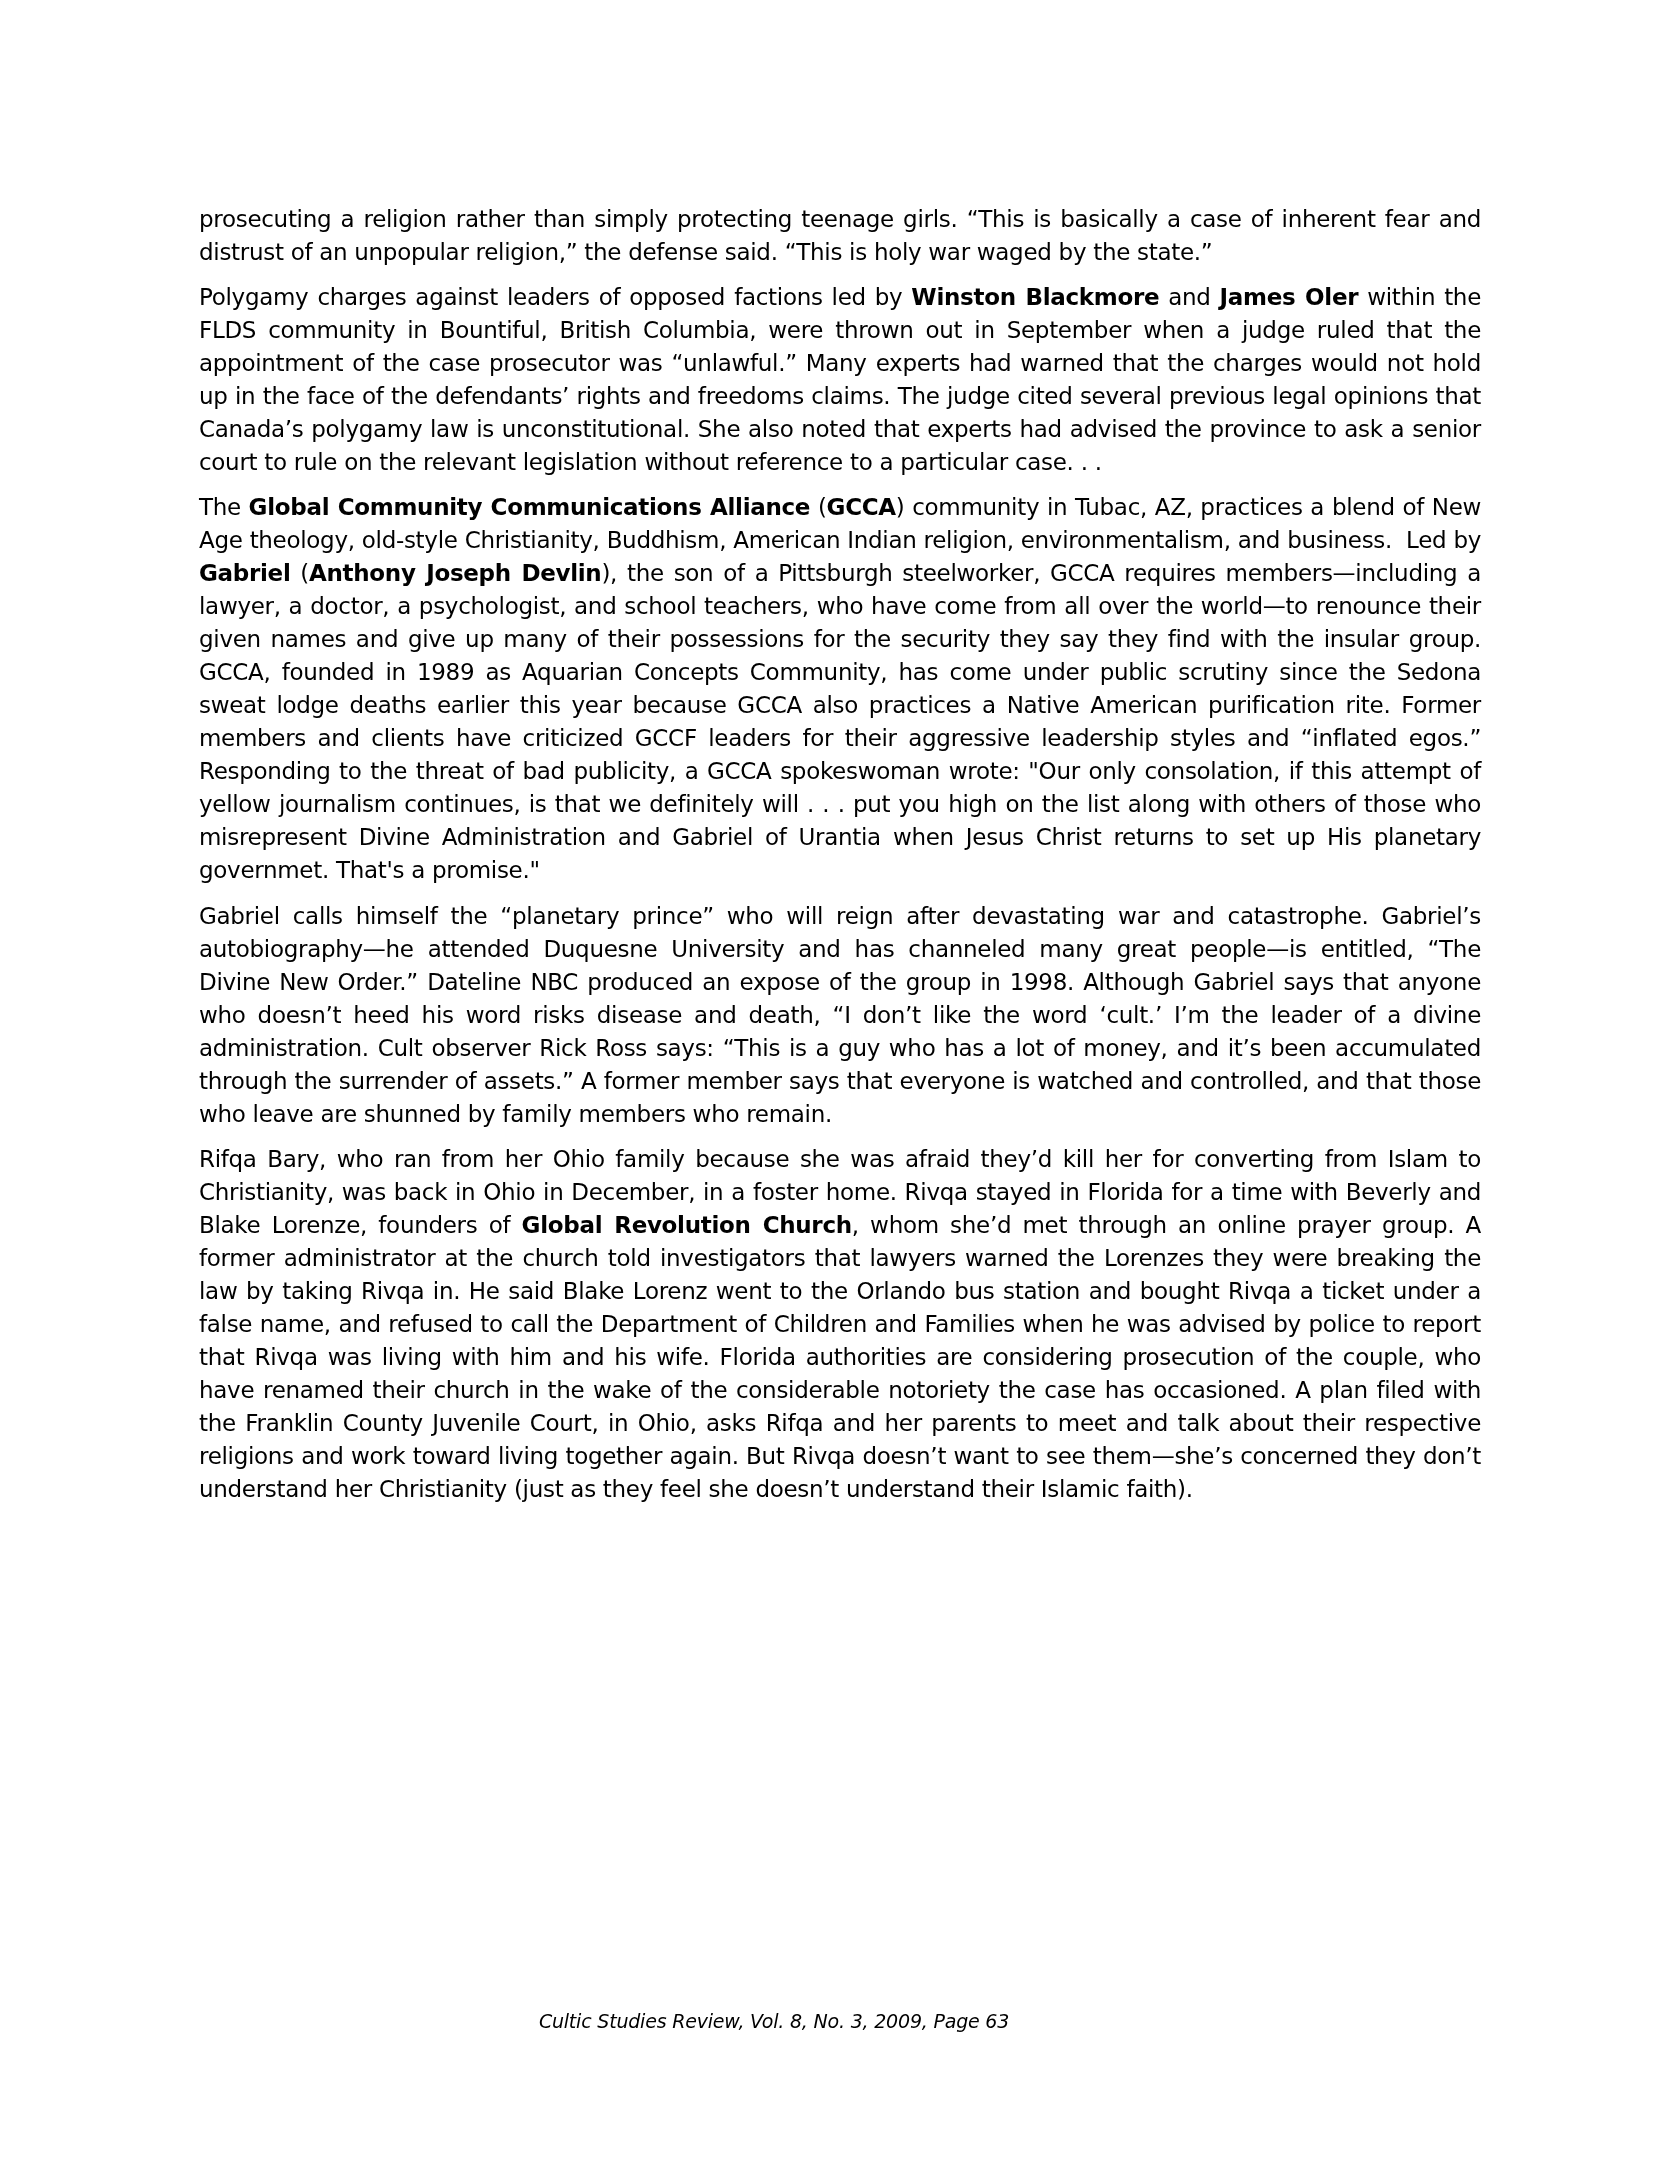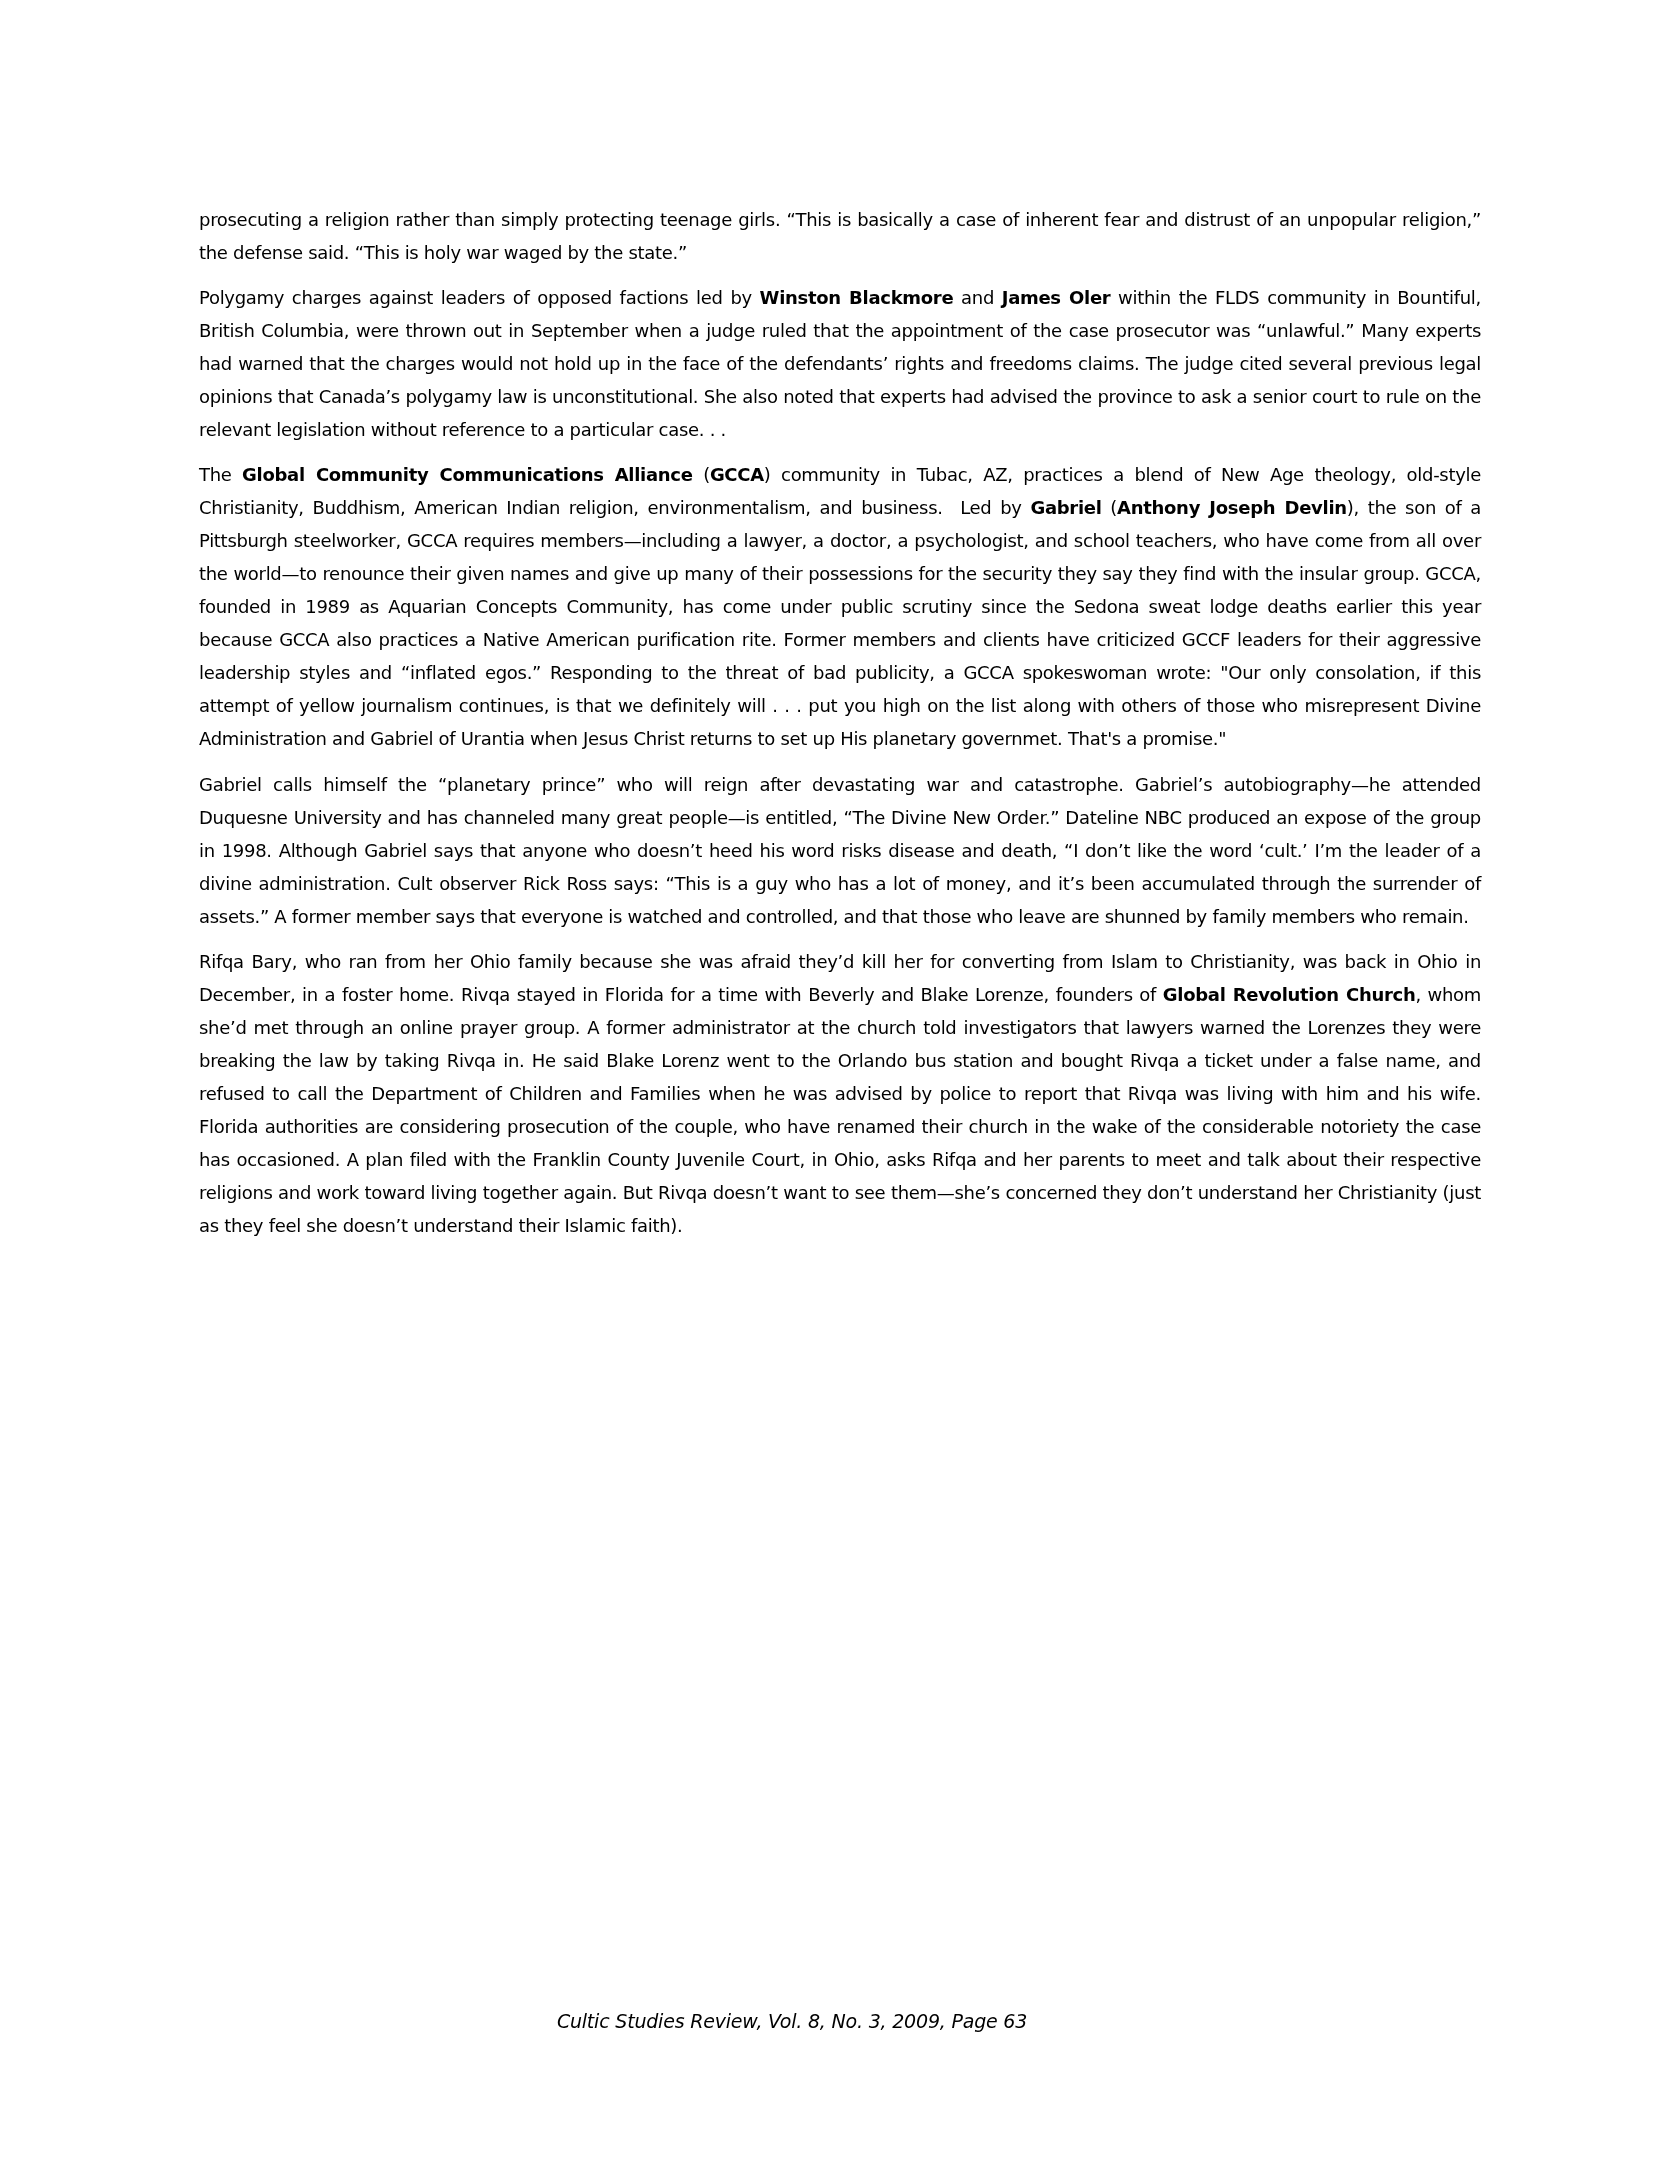--- a/index.html
+++ b/index.html
@@ -13,21 +13,21 @@
       position: relative;
       overflow: hidden;
       color: #000000;
     }
     .page-body {
       position: absolute;
       left: 199px;
       top: 203px;
       width: 1282px;
       font-family: "DejaVu Sans", sans-serif;
-      font-size: 18px;
+      font-size: 23px;
       line-height: 33px;
       text-align: justify;
       letter-spacing: -0.3px;
       word-spacing: 0px;
     }
     .page-body p {
       margin: 0 0 12.2px 0;
       padding: 0;
     }
     .page-body b {
@@ -38,21 +38,20 @@
       position: absolute;
       left: 0;
       width: 1548px;
       top: 2008px;
       text-align: center;
       font-family: "DejaVu Sans", sans-serif;
       font-style: italic;
       font-size: 19px;
       line-height: 26px;
       letter-spacing: -0.2px;
-      padding-left: 18px;
     }
   </style>
 </head>
 <body>
 
 <div class="page-body">
   <p>
     <span>prosecuting a religion rather than simply protecting teenage girls. “This is basically a case of inherent fear and distrust of an unpopular religion,” the defense said. “This is holy war waged by the state.”</span>
   </p>
   <p>

